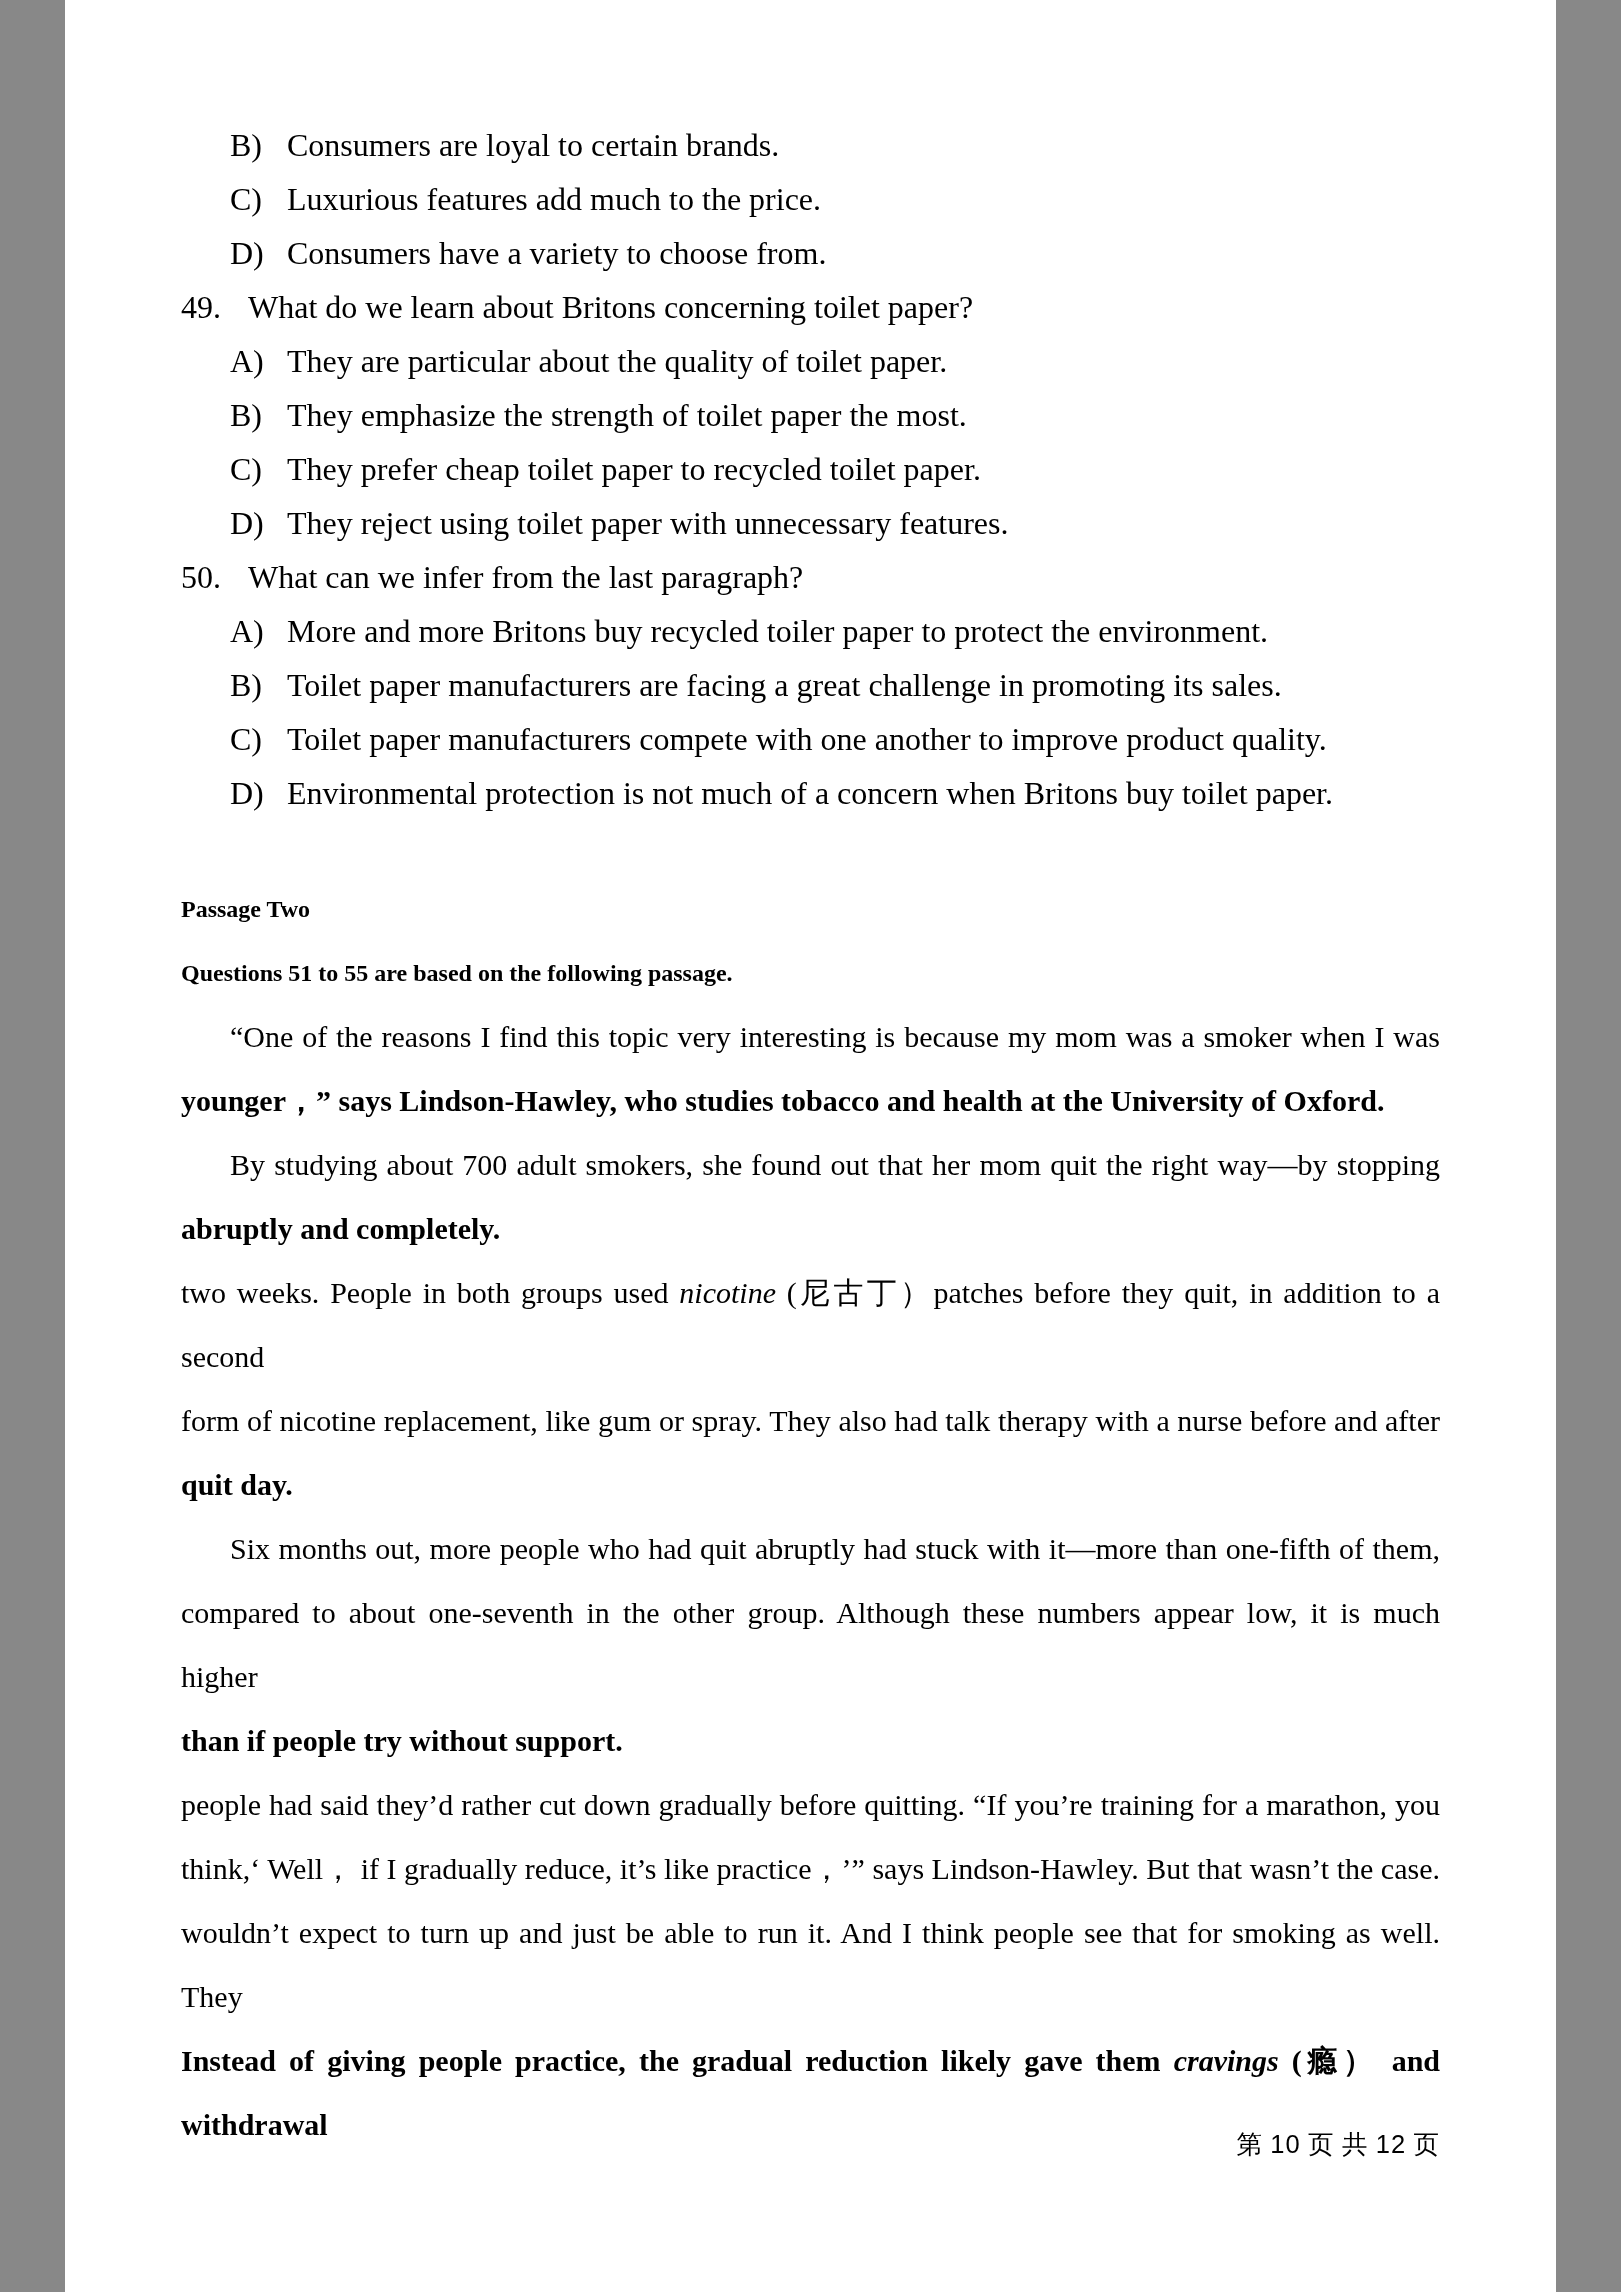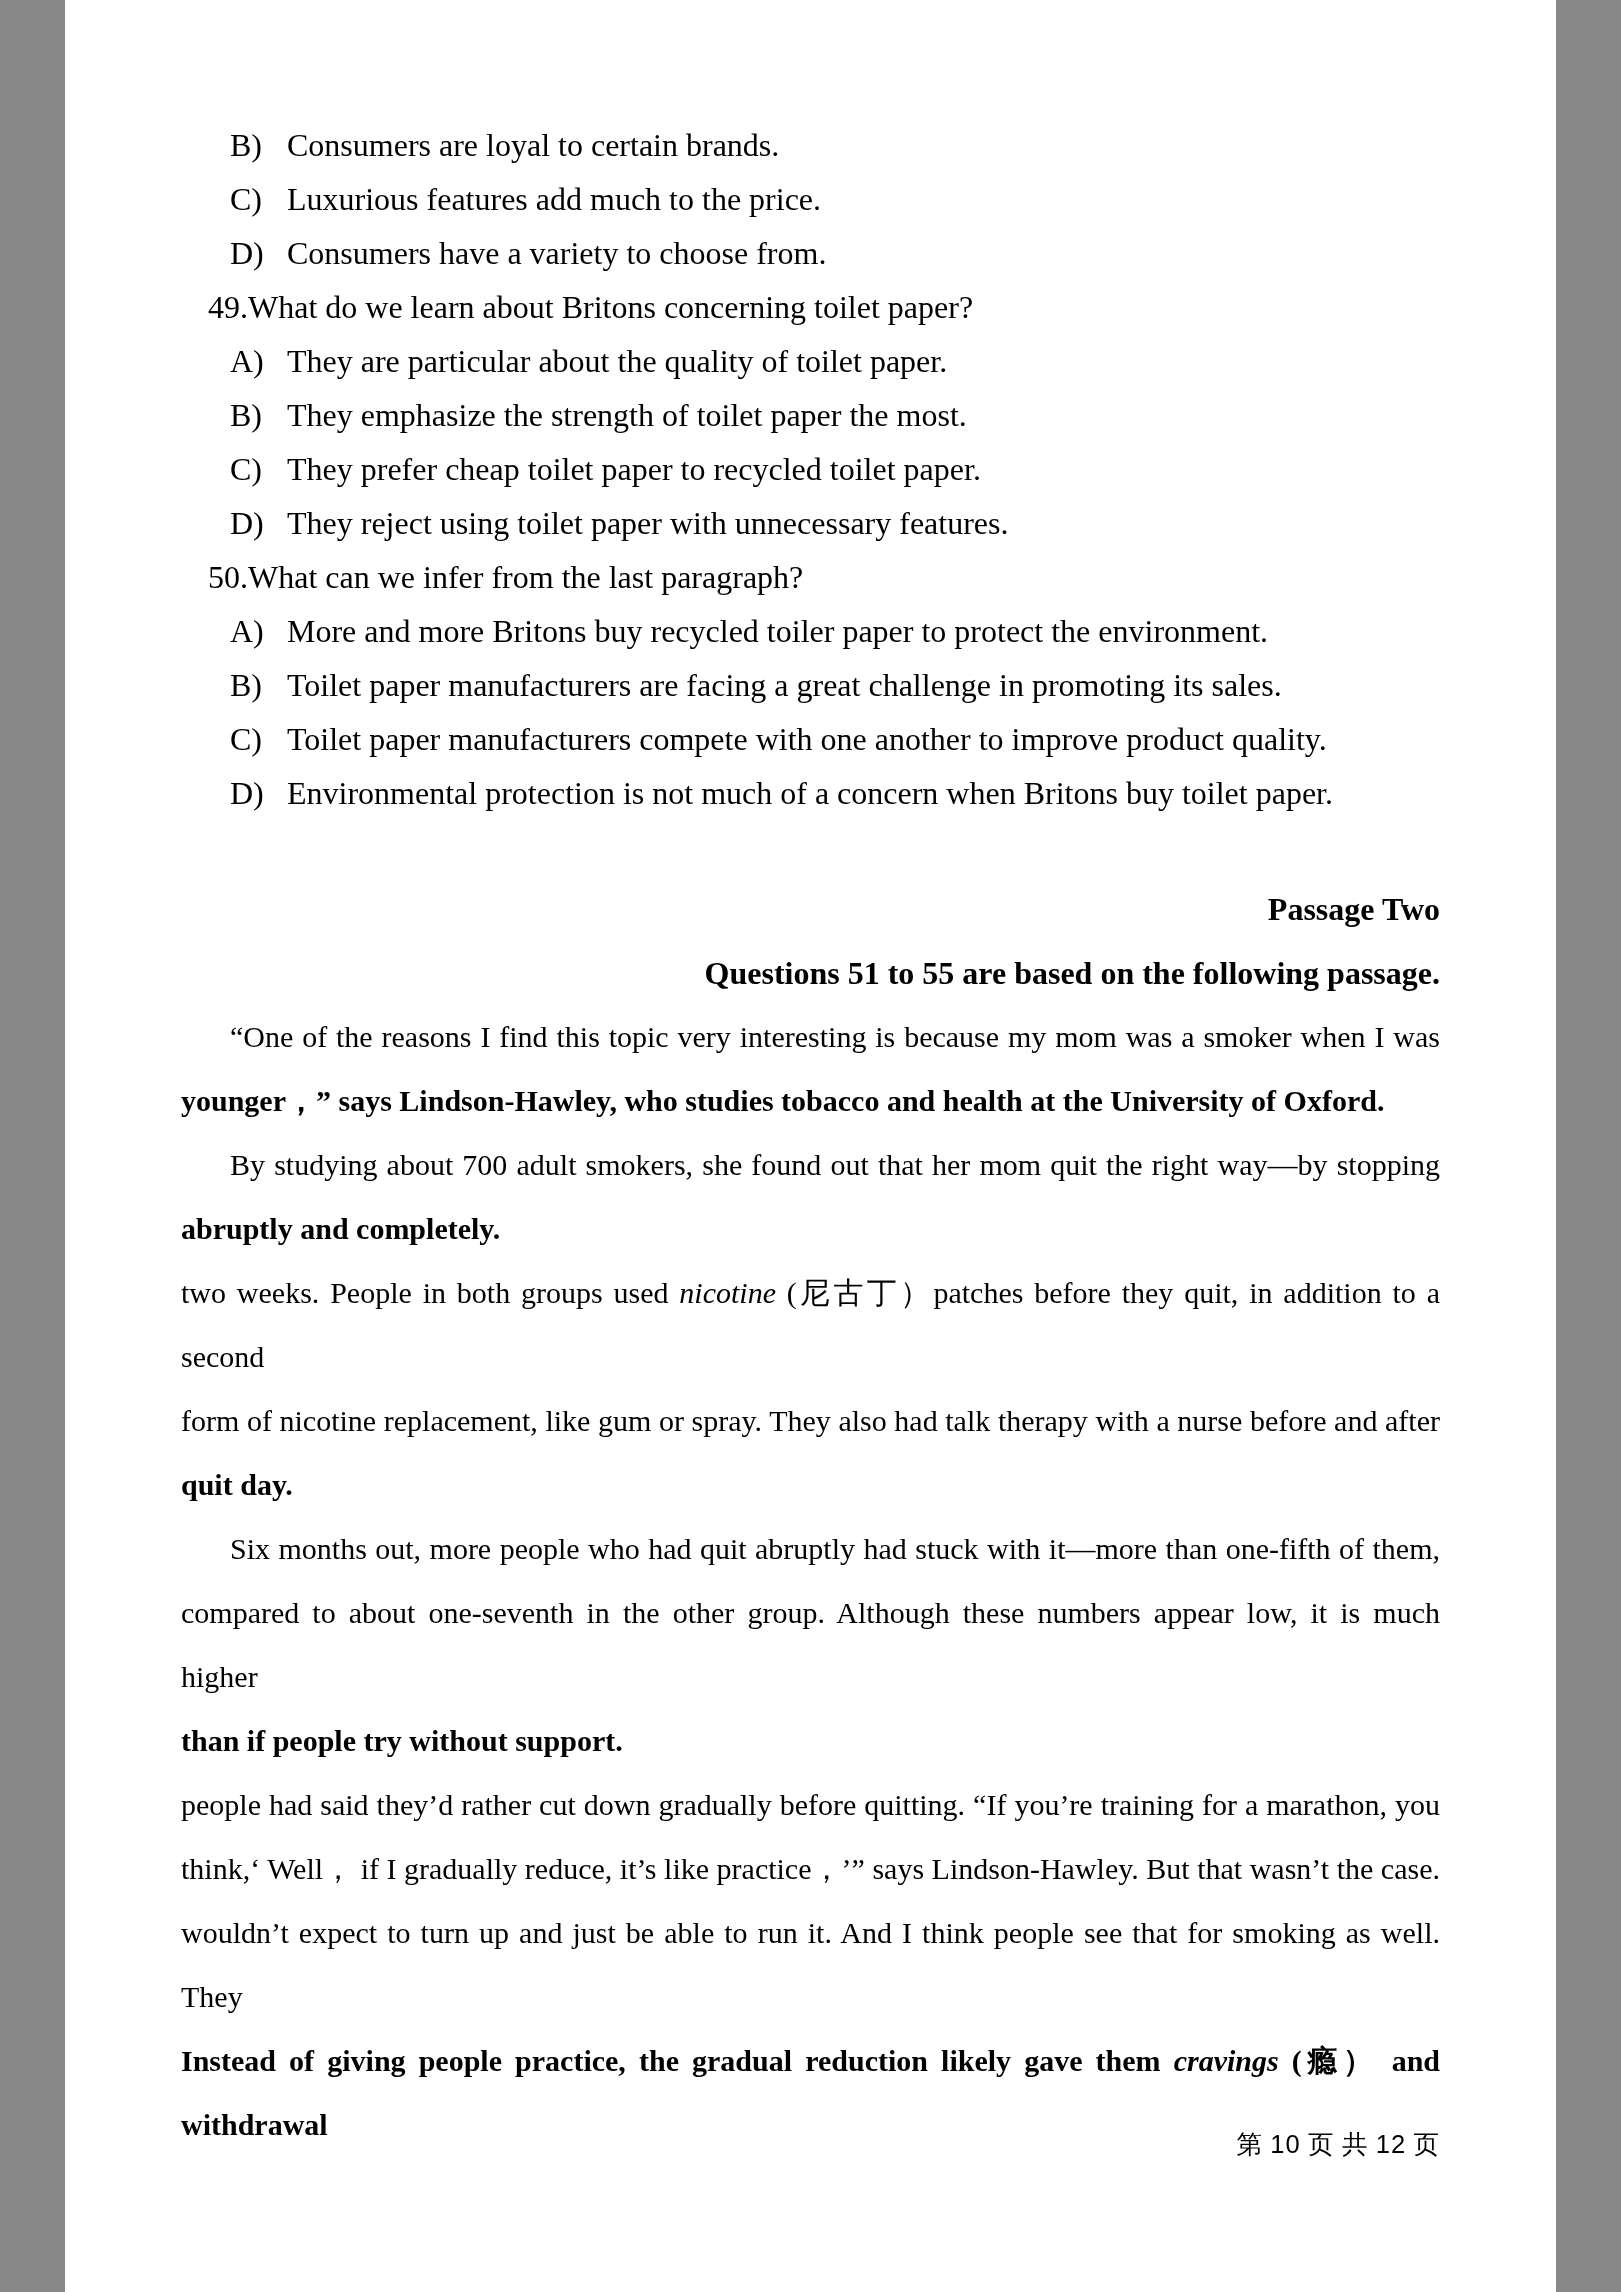--- a/index.html
+++ b/index.html
@@ -13,24 +13,24 @@
     color: #000;
     font-family: "Liberation Serif", "DejaVu Serif", serif;
     overflow: hidden;
   }
   .content { padding: 118px 116px 0 116px; }
 
   
   .qline { font-size: 32px; line-height: 54px; white-space: nowrap; }
   .qline.opt { padding-left: 49px; }
   .opt-label { display: inline-block; width: 57px; }
-  .q-num { display: inline-block; width: 67px; text-align: right; }
+  .q-num { display: inline-block; width: 67px; }
 
   
-  .heading { font-weight: bold; font-size: 32px; line-height: 64px; text-align: right; }
+  .heading { font-weight: bold; font-size: 24px; line-height: 64px; }
   .heading.first { margin-top: 57px; }
 
   
   .pline {
     font-size: 30px;
     line-height: 64px;
     text-align: justify;
     text-align-last: justify;
   }
   .pline.first { text-indent: 49px; }

